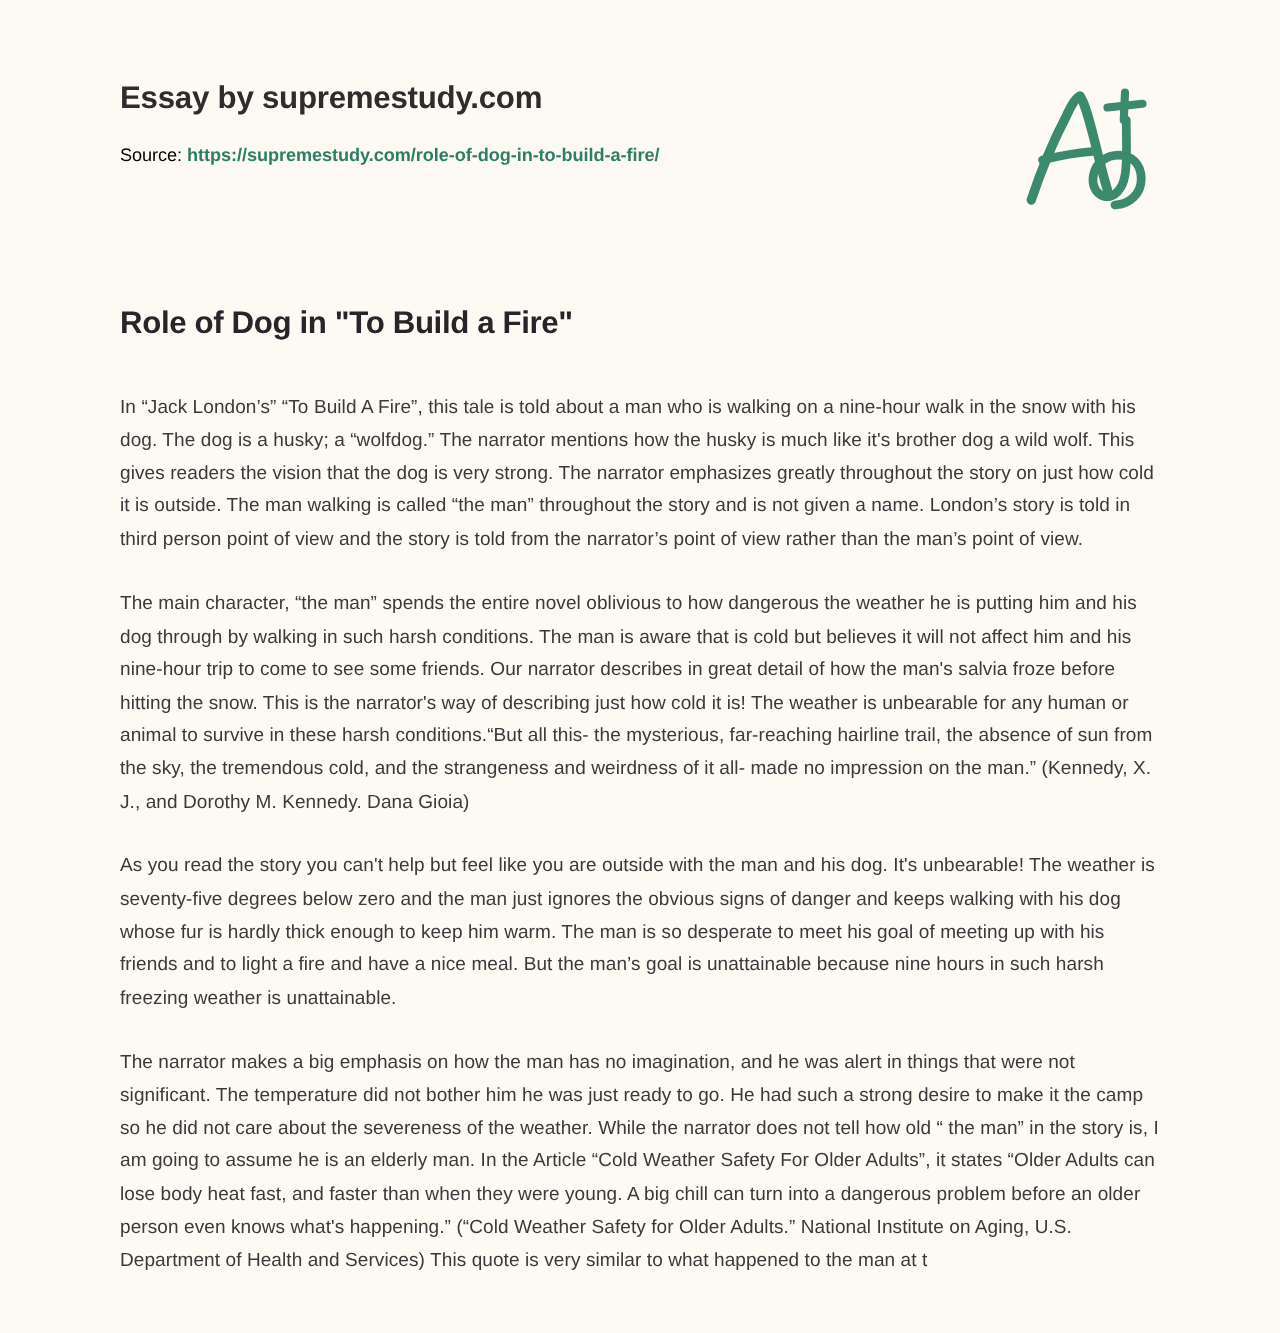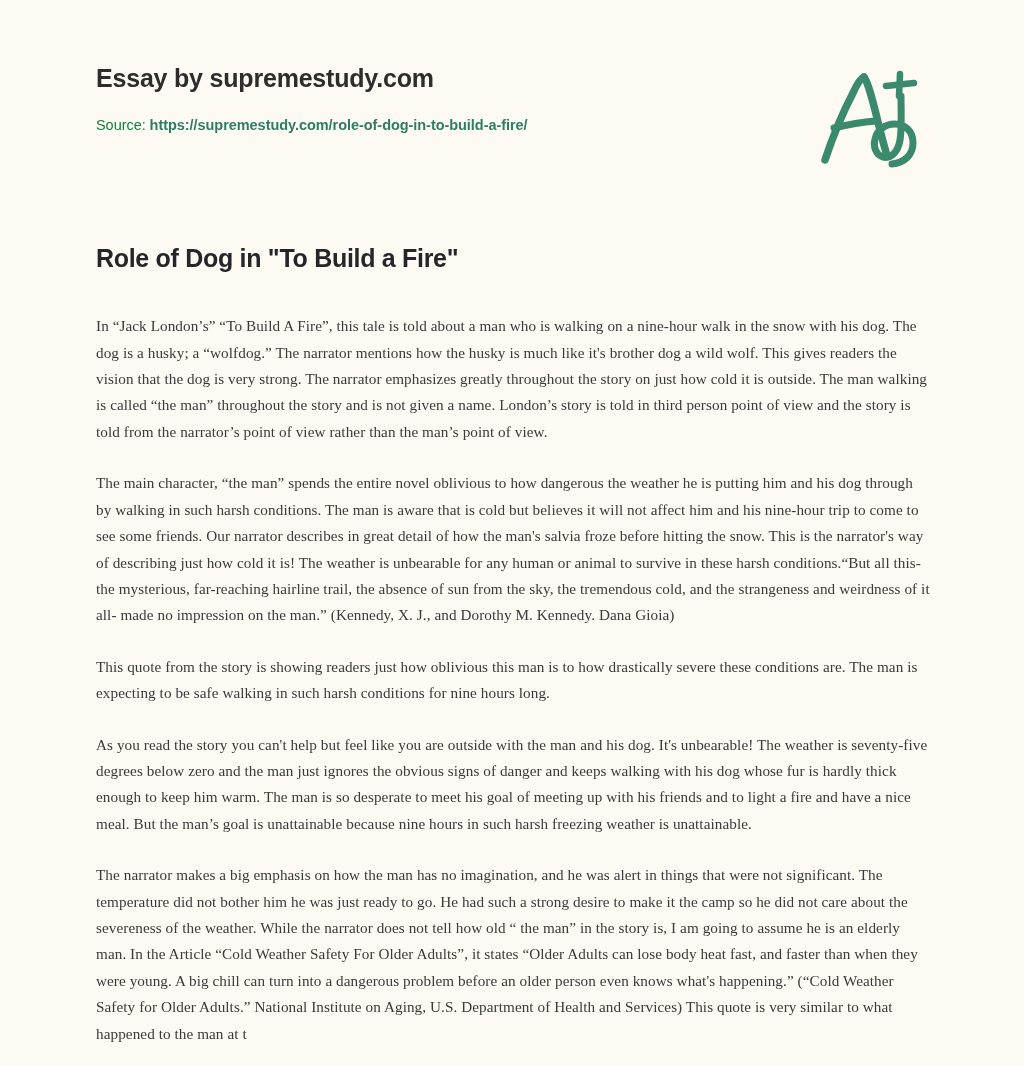--- a/index.html
+++ b/index.html
@@ -47,21 +47,21 @@
     position: absolute;
     left: 96px;
     top: 117px;
     font-size: 14.5px;
     color: #9a948c;
     white-space: nowrap;
     letter-spacing: -0.05px;
   }
 
   .source-label {
-    color: #15803d;
+    color: #000000;
   }
 
   .source-url {
     color: #2e7d64;
     text-decoration: none;
     font-weight: bold;
   }
 
   .logo {
     position: absolute;
@@ -93,21 +93,20 @@
     margin: 0 0 39px 0;
   }
 
   .article-body p {
     font-size: 15.2px;
     line-height: 26.4px;
     color: #3a3a3c;
     margin: 0 0 25px 0;
     text-align: left;
     letter-spacing: 0.005em;
-    font-family: Liberation Serif, serif;
   }
   .article-body p:last-child {
     margin-bottom: 0;
   }
 </style>
 </head>
 <body>
 
 <div class="page">
 
@@ -138,19 +137,18 @@
       </svg>
     </div>
   </div>
 
   <div class="article">
     <h1 class="article-title">Role of Dog in "To Build a Fire"</h1>
 
     <div class="article-body">
       <p>In “Jack London’s” “To Build A Fire”, this tale is told about a man who is walking on a nine-hour walk in the snow with his dog. The dog is a husky; a “wolfdog.” The narrator mentions how the husky is much like it's brother dog a wild wolf. This gives readers the vision that the dog is very strong. The narrator emphasizes greatly throughout the story on just how cold it is outside. The man walking is called “the man” throughout the story and is not given a name. London’s story is told in third person point of view and the story is told from the narrator’s point of view rather than the man’s point of view.</p>
       <p>The main character, “the man” spends the entire novel oblivious to how dangerous the weather he is putting him and his dog through by walking in such harsh conditions. The man is aware that is cold but believes it will not affect him and his nine-hour trip to come to see some friends. Our narrator describes in great detail of how the man's salvia froze before hitting the snow. This is the narrator's way of describing just how cold it is! The weather is unbearable for any human or animal to survive in these harsh conditions.“But all this- the mysterious, far-reaching hairline trail, the absence of sun from the sky, the tremendous cold, and the strangeness and weirdness of it all- made no impression on the man.” (Kennedy, X. J., and Dorothy M. Kennedy. Dana Gioia)</p>
-      <p>This quote from the story is showing readers just how oblivious this man is to how drastically severe these conditions are. The man is expecting to be safe walking in such harsh conditions for nine hours long.</p>
       <p>As you read the story you can't help but feel like you are outside with the man and his dog. It's unbearable! The weather is seventy-five degrees below zero and the man just ignores the obvious signs of danger and keeps walking with his dog whose fur is hardly thick enough to keep him warm. The man is so desperate to meet his goal of meeting up with his friends and to light a fire and have a nice meal. But the man’s goal is unattainable because nine hours in such harsh freezing weather is unattainable.</p>
       <p>The narrator makes a big emphasis on how the man has no imagination, and he was alert in things that were not significant. The temperature did not bother him he was just ready to go. He had such a strong desire to make it the camp so he did not care about the severeness of the weather. While the narrator does not tell how old “ the man” in the story is, I am going to assume he is an elderly man. In the Article “Cold Weather Safety For Older Adults”, it states “Older Adults can lose body heat fast, and faster than when they were young. A big chill can turn into a dangerous problem before an older person even knows what's happening.” (“Cold Weather Safety for Older Adults.” National Institute on Aging, U.S. Department of Health and Services) This quote is very similar to what happened to the man at t</p>
     </div>
   </div>
 
 </div>
 
 </body></html>

